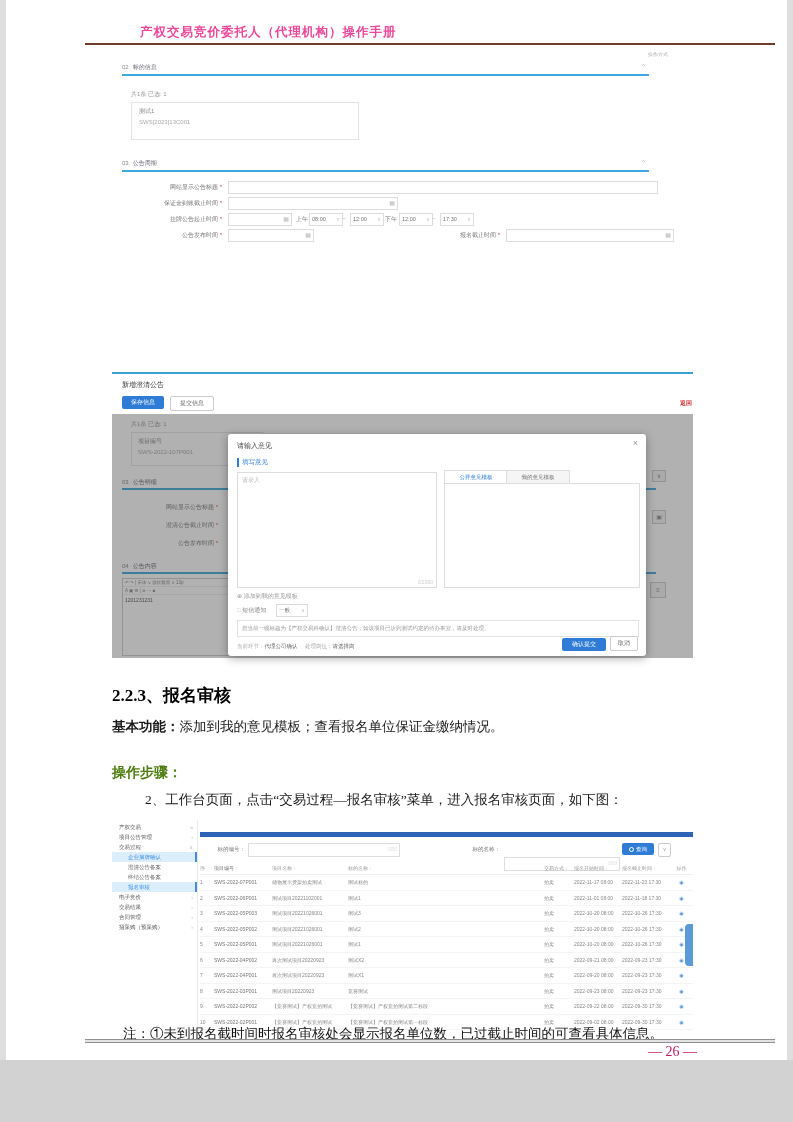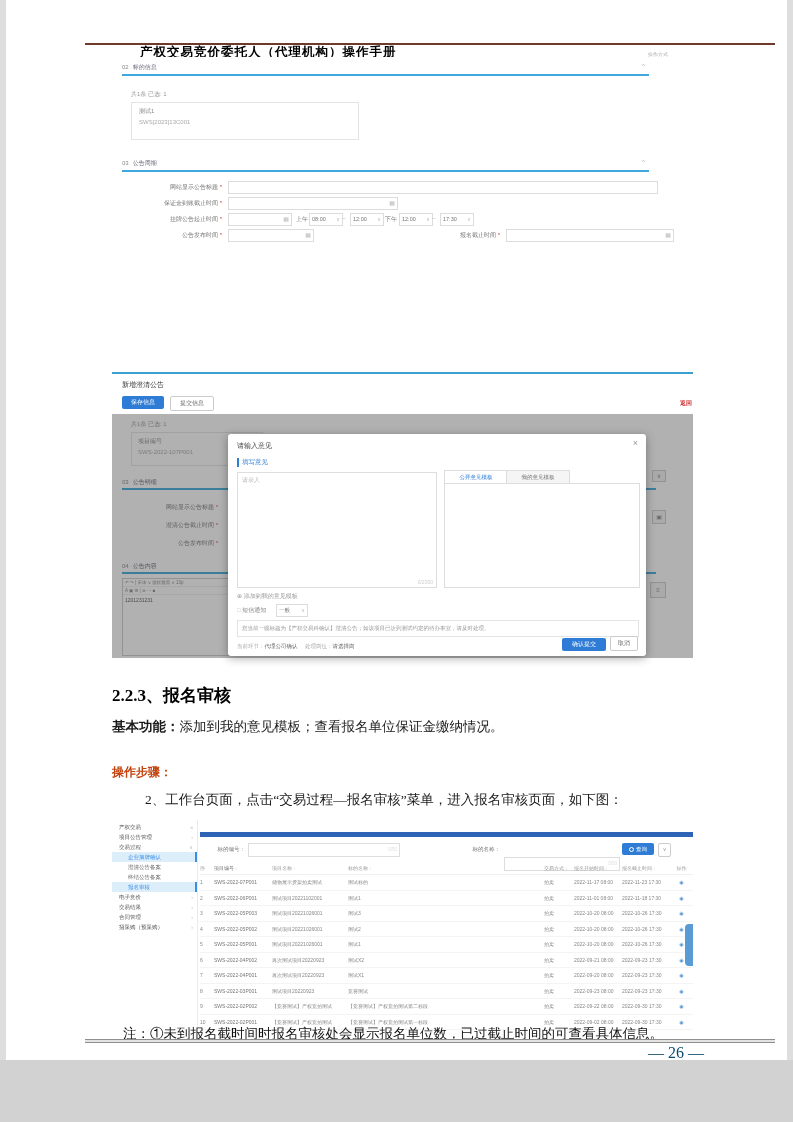--- a/index.html
+++ b/index.html
@@ -2,27 +2,27 @@
 <html><head>
 <meta charset="utf-8">
 <style>
   html,body{margin:0;padding:0;background:#cfcfcf;}
   #canvas{position:relative;width:793px;height:1122px;background:#ffffff;overflow:hidden;
           font-family:"Liberation Serif","DejaVu Serif",serif;}
   .abs{position:absolute;}
   .sans{font-family:"Liberation Sans","DejaVu Sans",sans-serif;}
   .gutter{position:absolute;top:0;width:6px;height:1122px;background:#dedede;}
   
-  .doc-title{font-size:12.5px;font-weight:600;letter-spacing:1px;color:#000000;margin-top:20px;}
+  .doc-title{font-size:12.5px;font-weight:600;letter-spacing:1px;color:#ec4899;}
   .head-rule{height:2px;background:#6e3a2c;}
   .para{font-size:13.5px;line-height:31px;color:#1b1b1b;text-indent:2em;}
   .h2{font-size:17px;font-weight:bold;color:#000;}
   .bold{font-weight:bold;margin-top:7px;}
   .note{font-size:13.5px;color:#111;}
-  .pagenum{font-size:16px;color:#0c4a6e;}
+  .pagenum{font-size:14px;color:#be185d;}
   .foot-rule{border-top:1.5px solid #8f8f8f;border-bottom:1.5px solid #8f8f8f;height:2px;background:#e3e3e3;}
   .grayband{background:#d2d2d2;}
   
   .shot{font-family:"Liberation Sans","DejaVu Sans",sans-serif;background:#fff;}
   .secrow{font-size:6px;color:#667;}
   .secnum{margin-right:4px;color:#888;}
   .chev{color:#9aa;font-size:6px;}
   .blueline{height:2px;background:#3fa8dc;}
   .tinygray{font-size:6px;color:#999;}
   .card{background:#fff;border:1px solid #e4e4e4;}
@@ -197,21 +197,21 @@
         <div class="abs btn-blue" style="right:40px;bottom:5px;width:44px;height:13px;line-height:13px;">确认提交</div>
         <div class="abs btn-ghost" style="right:8px;bottom:5px;width:26px;height:13px;line-height:12px;">取消</div>
       </div>
     </div>
   </div>
 
   <div class="abs h2" style="left:112px;top:684px;">2.2.3、报名审核</div>
   <div class="abs" style="left:112px;top:718px;font-size:13.5px;color:#1b1b1b;">
     <span class="bold">基本功能：</span><span>添加到我的意见模板；查看报名单位保证金缴纳情况。</span>
   </div>
-  <div class="abs bold" style="left:112px;top:757px;font-size:12px;color:#c2410c;font-family:Liberation Mono, monospace;">操作步骤：</div>
+  <div class="abs bold" style="left:112px;top:757px;font-size:14px;color:#4d7c0f;font-family:Liberation Mono, monospace;">操作步骤：</div>
   <div class="abs" style="left:145px;top:791px;font-size:13.5px;color:#1b1b1b;">2、工作台页面，点击“交易过程—报名审核”菜单，进入报名审核页面，如下图：</div>
 
   <div class="abs shot" style="left:112px;top:820px;width:581px;height:206px;">
     <div class="sb">
       <div class="sb-item lv1">
           <span class="sb-chevron">«</span>
           <span>产权交易</span>
         </div>
         <div class="sb-item lv1">
           <span class="sb-chevron">›</span>

